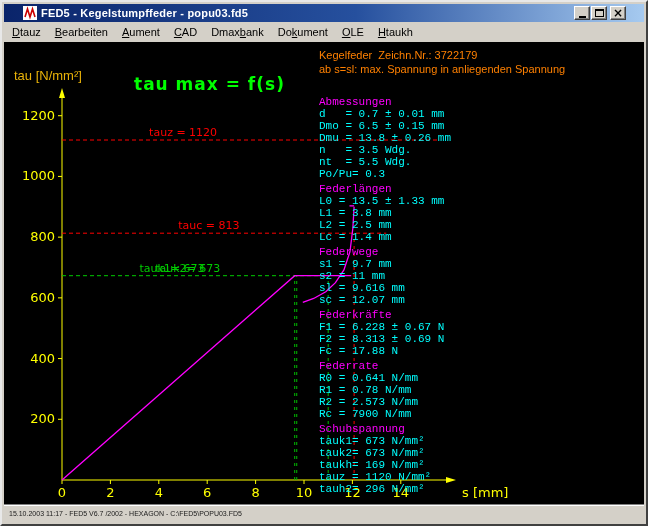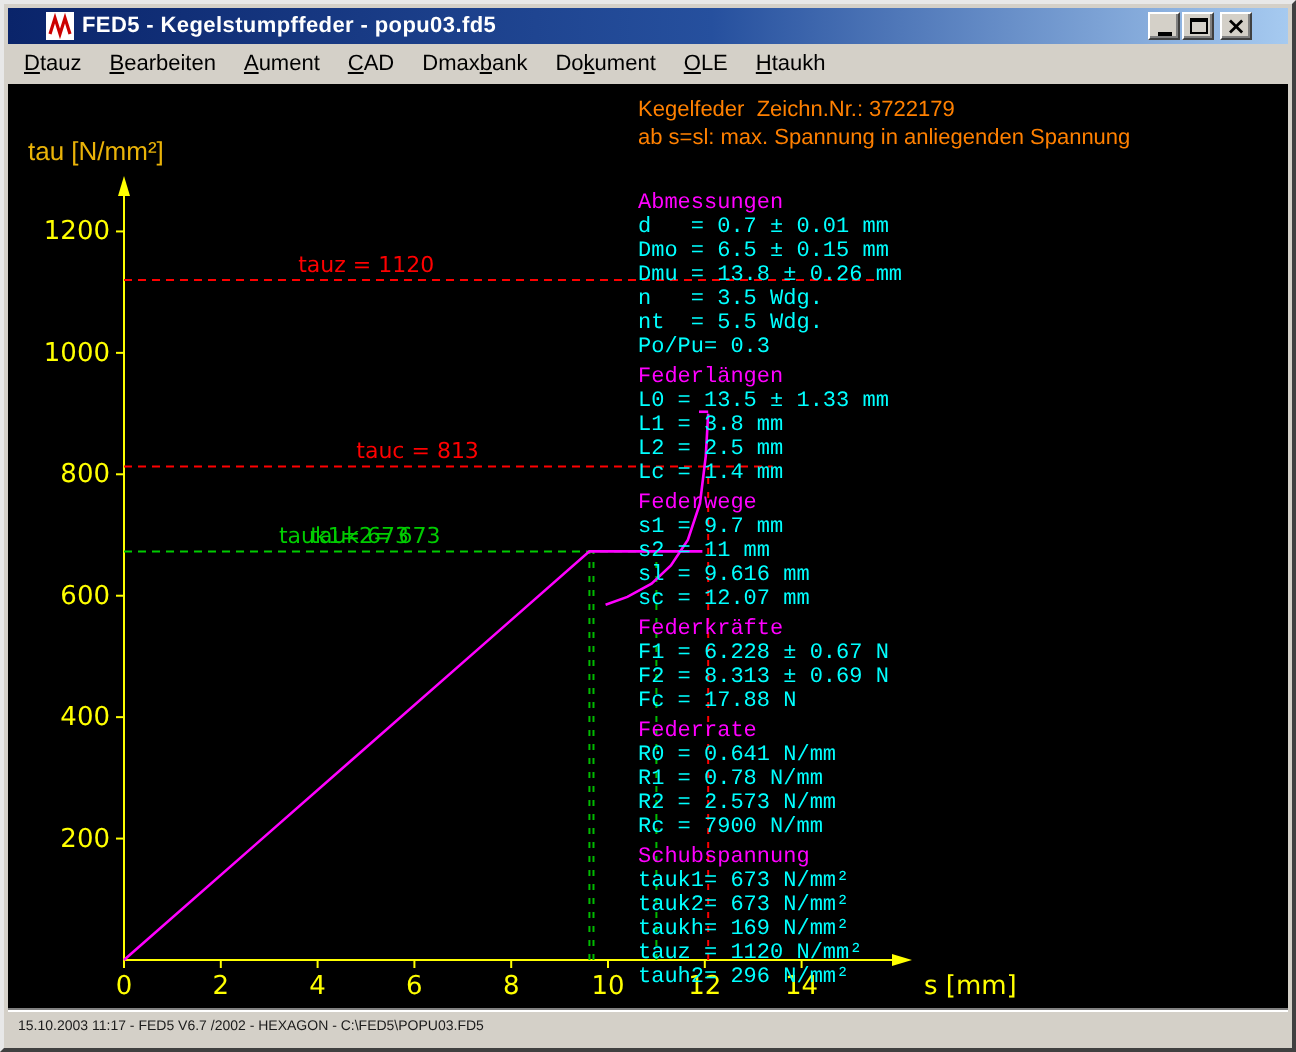--- a/index.html
+++ b/index.html
@@ -117,20 +117,21 @@
         <text x="151.17000000000002" y="229.69738999999998" fill="#00cc00" font-size="11">tauk2= 673</text>
         <line x1="290.70719999999994" y1="438" x2="290.70719999999994" y2="233.69738999999998" stroke="#00bb00" stroke-dasharray="3 4"></line>
         <line x1="292.74" y1="438" x2="292.74" y2="233.69738999999998" stroke="#00bb00" stroke-dasharray="3 4"></line>
         <line x1="324.2" y1="438" x2="324.2" y2="233.69738999999998" stroke="#00bb00" stroke-dasharray="3 4"></line>
         <line x1="350.094" y1="438" x2="350.094" y2="191.19759" stroke="#ff0000" stroke-dasharray="3 4"></line>
         <polyline points="58,438 290.70719999999994,233.69738999999998 347.19,233.69738999999998" fill="none" stroke="#ff00ff" stroke-width="1.3"></polyline>
         <polyline points="298.78999999999996,260.41155000000003 309.68,256.46514 321.78,249.7866 331.46000000000004,240.6795 339.93,227.92956 345.98,209.71536 348.88399999999996,186.0369 350.094,164.78699999999998" fill="none" stroke="#ff00ff" stroke-width="1.3"></polyline>
         <polyline points="345.49600000000004,163.87628999999998 350.094,163.87628999999998" fill="none" stroke="#ff00ff" stroke-width="1.3"></polyline>
       </svg>
     <div class="ylabel">tau [N/mm²]</div>
+    <div class="chart-title">tau max = f(s)</div>
     <div class="header-block" id="header-block"><div>Kegelfeder  Zeichn.Nr.: 3722179</div><div>ab s=sl: max. Spannung in anliegenden Spannung</div></div>
     <div class="panel" id="panel"><div class="sec-title">Abmessungen</div><div class="sec-line">d   = 0.7 ± 0.01 mm</div><div class="sec-line">Dmo = 6.5 ± 0.15 mm</div><div class="sec-line">Dmu = 13.8 ± 0.26 mm</div><div class="sec-line">n   = 3.5 Wdg.</div><div class="sec-line">nt  = 5.5 Wdg.</div><div class="sec-line">Po/Pu= 0.3</div><div class="sec-title">Federlängen</div><div class="sec-line">L0 = 13.5 ± 1.33 mm</div><div class="sec-line">L1 = 3.8 mm</div><div class="sec-line">L2 = 2.5 mm</div><div class="sec-line">Lc = 1.4 mm</div><div class="sec-title">Federwege</div><div class="sec-line">s1 = 9.7 mm</div><div class="sec-line">s2 = 11 mm</div><div class="sec-line">sl = 9.616 mm</div><div class="sec-line">sc = 12.07 mm</div><div class="sec-title">Federkräfte</div><div class="sec-line">F1 = 6.228 ± 0.67 N</div><div class="sec-line">F2 = 8.313 ± 0.69 N</div><div class="sec-line">Fc = 17.88 N</div><div class="sec-title">Federrate</div><div class="sec-line">R0 = 0.641 N/mm</div><div class="sec-line">R1 = 0.78 N/mm</div><div class="sec-line">R2 = 2.573 N/mm</div><div class="sec-line">Rc = 7900 N/mm</div><div class="sec-title">Schubspannung</div><div class="sec-line">tauk1= 673 N/mm²</div><div class="sec-line">tauk2= 673 N/mm²</div><div class="sec-line">taukh= 169 N/mm²</div><div class="sec-line">tauz = 1120 N/mm²</div><div class="sec-line">tauh2= 296 N/mm²</div></div>
   </div>
 
   <div class="statusbar">
     <span class="status-text">15.10.2003 11:17 - FED5 V6.7 /2002 - HEXAGON - C:\FED5\POPU03.FD5</span>
   </div>
 
 </div>
 

